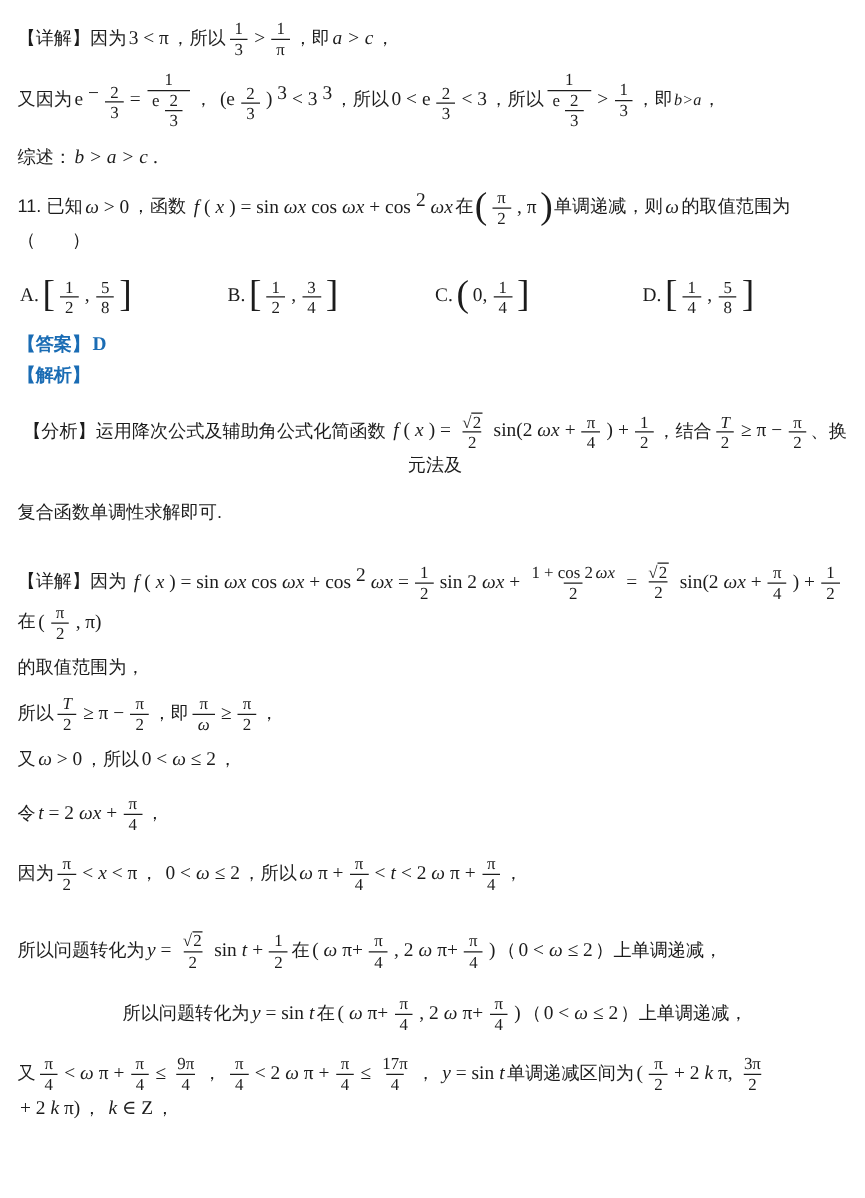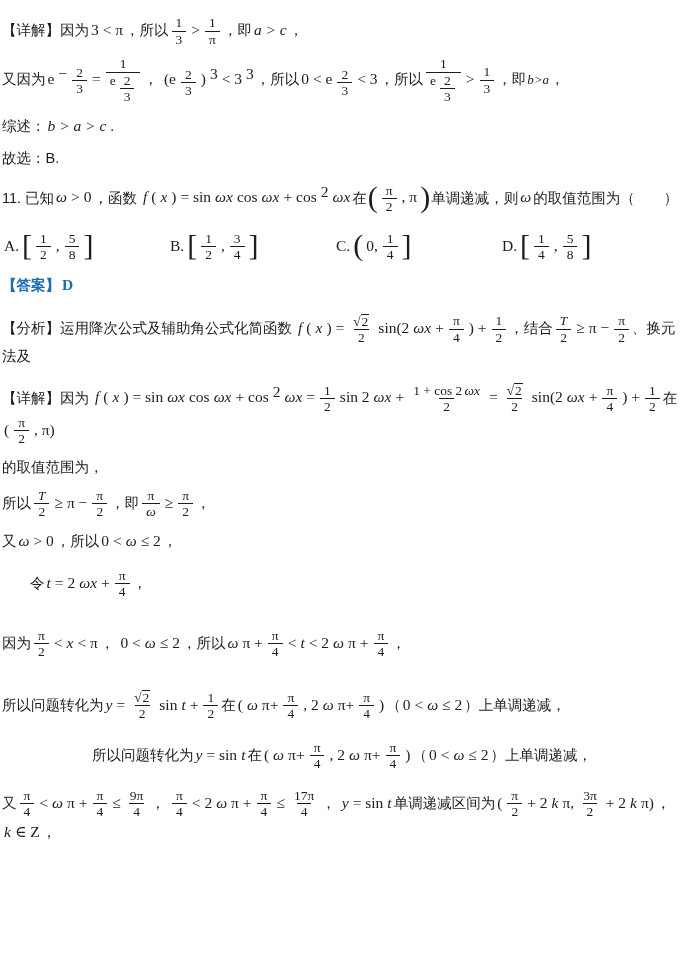--- a/index.html
+++ b/index.html
@@ -4,21 +4,21 @@
 <style>
   :root{ --blue:#1a6cb4; --ink:#1c1c1c; }
   *{ box-sizing:border-box; }
   html,body{ margin:0; padding:0; }
   body{
     width:692px; height:958px; overflow:hidden;
     background:#ffffff; color:var(--ink);
     font-family:"Liberation Sans","DejaVu Sans",sans-serif;
     font-size:14.5px;
   }
-  .page{ padding:6px 10px 0 2px; }
+  .page{ padding:6px 10px 0 14px; }
   .line{ margin:9px 0; line-height:1.6; }
   .cn{ font-family:"Liberation Sans","DejaVu Sans",sans-serif; }
   .math{ font-family:"Liberation Serif","DejaVu Serif",serif; font-size:15.5px; margin:0 2px; white-space:nowrap; }
   .it{ font-style:italic; }
   .tiny{ font-size:13px; margin:0 1px; }
   .sup{ display:inline-flex; align-items:flex-start; vertical-align:0.55em; font-size:0.66em; line-height:1.1; }
   .frac{ display:inline-flex; flex-direction:column; align-items:center; vertical-align:middle;
          margin:0 3px; font-size:13.5px; line-height:1.15;
          font-family:"Liberation Serif","DejaVu Serif",serif; }
   .frac .num{ padding:0 3px; display:inline-flex; align-items:flex-end; justify-content:center; }
@@ -26,25 +26,25 @@
   .frac .math{ font-size:inherit; margin:0 1px; }
   .sqrt{ display:inline-flex; align-items:stretch; line-height:1.05; }
   .sqrt .sign{ align-self:flex-end; }
   .sqrt .sbody{ border-top:1px solid currentColor; padding:0 1px; }
   .bigp{ font-family:"Liberation Serif","DejaVu Serif",serif; font-size:30px; font-weight:300;
          vertical-align:middle; line-height:0.9; margin:0 1px; position:relative; top:-2px; }
   [data-name="question-line"]{ margin-top:12px; }
   [data-name="options-row"]{ display:flex; margin:16px 0 10px; align-items:center; }
   [data-name="options-row"] .option{ flex:0 0 166px; display:inline-flex; align-items:center; }
   [data-name="answer-line"], [data-name="analysis-label-line"]{ color:var(--blue); font-weight:bold; margin:2px 0; }
-  [data-name="analysis-line"]{ margin-top:16px; }
+  [data-name="analysis-line"]{ margin-top:16px;text-align:center; }
   [data-name="analysis-line-2"]{ margin-top:14px; }
-  [data-name="detail-line"]{ margin-top:14px; }
-  [data-name="detail-line-5"]{ margin-top:14px;margin-left:28px; }
-  [data-name="detail-line-6"]{ margin-top:28px; }
+  [data-name="detail-line"]{ margin-top:28px; }
+  [data-name="detail-line-5"]{ margin-top:14px; }
+  [data-name="detail-line-6"]{ margin-top:16px; }
   [data-name="detail-line-7"]{ margin-top:30px; }
   [data-name="detail-line-8"]{ margin-top:18px;text-align:center; }
   [data-name="detail-line-9"]{ margin-top:16px; }
 </style>
 </head>
 <body>
 
 <div class="page" data-name="exam-solution-page">
   <div data-name="document-body">
       <div class="line" data-name="detail-line-prev"><span class="cn" data-name="text-run">【详解】因为</span><span class="math" data-name="math-run">3 &lt; π</span><span class="cn" data-name="text-run">，所以</span><span class="frac" data-name="fraction">
@@ -130,21 +130,20 @@
           </span>
         </span><span class="math" data-name="math-run">&gt;</span><span class="frac" data-name="fraction">
           <span class="num" data-name="fraction-numerator">
             <span class="math" data-name="math-run">1</span>
           </span>
           <span class="den" data-name="fraction-denominator">
             <span class="math" data-name="math-run">3</span>
           </span>
         </span><span class="cn" data-name="text-run">，即</span><span class="math it tiny" data-name="math-run-small">b&gt;a</span><span class="cn" data-name="text-run">，</span></div>
       <div class="line" data-name="summary-line"><span class="cn" data-name="text-run">综述：</span><span class="math it" data-name="math-variable">b &gt; a &gt; c</span><span class="math" data-name="math-run">.</span></div>
-      <div class="line" data-name="choice-line"><span class="cn" data-name="text-run">故选：B.</span></div>
       <div class="line" data-name="question-line"><span class="cn" data-name="text-run">11. 已知</span><span class="math it" data-name="math-variable">ω</span><span class="math" data-name="math-run">&gt; 0</span><span class="cn" data-name="text-run">，函数 </span><span class="math it" data-name="math-variable">f</span><span class="math" data-name="math-run">(</span><span class="math it" data-name="math-variable">x</span><span class="math" data-name="math-run">) = sin</span><span class="math it" data-name="math-variable">ωx</span><span class="math" data-name="math-run">cos</span><span class="math it" data-name="math-variable">ωx</span><span class="math" data-name="math-run">+ cos</span><span class="sup" data-name="superscript">
           <span class="math" data-name="math-run">2</span>
         </span><span class="math it" data-name="math-variable">ωx</span><span class="cn" data-name="text-run">在</span><span class="bigp" data-name="big-delimiter">(</span><span class="frac" data-name="fraction">
           <span class="num" data-name="fraction-numerator">
             <span class="math" data-name="math-run">π</span>
           </span>
           <span class="den" data-name="fraction-denominator">
             <span class="math" data-name="math-run">2</span>
           </span>
         </span><span class="math" data-name="math-run">, π</span><span class="bigp" data-name="big-delimiter">)</span><span class="cn" data-name="text-run">单调递减，则</span><span class="math it" data-name="math-variable">ω</span><span class="cn" data-name="text-run">的取值范围为（　　）</span></div>
@@ -224,20 +223,21 @@
               <span class="math" data-name="math-run">5</span>
             </span>
             <span class="den" data-name="fraction-denominator">
               <span class="math" data-name="math-run">8</span>
             </span>
           </span>
           <span class="bigp" data-name="big-delimiter">]</span>
         </span>
       </div>
       <div class="line" data-name="answer-line"><span class="cn" data-name="text-run">【答案】</span><span class="math" data-name="math-run">D</span></div>
+      <div class="line" data-name="analysis-label-line"><span class="cn" data-name="text-run">【解析】</span></div>
       <div class="line" data-name="analysis-line"><span class="cn" data-name="text-run">【分析】运用降次公式及辅助角公式化简函数 </span><span class="math it" data-name="math-variable">f</span><span class="math" data-name="math-run">(</span><span class="math it" data-name="math-variable">x</span><span class="math" data-name="math-run">) =</span><span class="frac" data-name="fraction">
           <span class="num" data-name="fraction-numerator">
             <span class="sqrt math" data-name="radical">
               <span class="sign" data-name="radical-sign-icon">√</span>
               <span class="sbody" data-name="radicand">2</span>
             </span>
           </span>
           <span class="den" data-name="fraction-denominator">
             <span class="math" data-name="math-run">2</span>
           </span>
@@ -263,20 +263,21 @@
             <span class="math" data-name="math-run">2</span>
           </span>
         </span><span class="math" data-name="math-run">≥ π −</span><span class="frac" data-name="fraction">
           <span class="num" data-name="fraction-numerator">
             <span class="math" data-name="math-run">π</span>
           </span>
           <span class="den" data-name="fraction-denominator">
             <span class="math" data-name="math-run">2</span>
           </span>
         </span><span class="cn" data-name="text-run">、换元法及</span></div>
+      <div class="line" data-name="analysis-line-2"><span class="cn" data-name="text-run">复合函数单调性求解即可.</span></div>
       <div class="line" data-name="detail-line"><span class="cn" data-name="text-run">【详解】因为 </span><span class="math it" data-name="math-variable">f</span><span class="math" data-name="math-run">(</span><span class="math it" data-name="math-variable">x</span><span class="math" data-name="math-run">) = sin</span><span class="math it" data-name="math-variable">ωx</span><span class="math" data-name="math-run">cos</span><span class="math it" data-name="math-variable">ωx</span><span class="math" data-name="math-run">+ cos</span><span class="sup" data-name="superscript">
           <span class="math" data-name="math-run">2</span>
         </span><span class="math it" data-name="math-variable">ωx</span><span class="math" data-name="math-run">=</span><span class="frac" data-name="fraction">
           <span class="num" data-name="fraction-numerator">
             <span class="math" data-name="math-run">1</span>
           </span>
           <span class="den" data-name="fraction-denominator">
             <span class="math" data-name="math-run">2</span>
           </span>
         </span><span class="math" data-name="math-run">sin 2</span><span class="math it" data-name="math-variable">ωx</span><span class="math" data-name="math-run">+</span><span class="frac" data-name="fraction">

